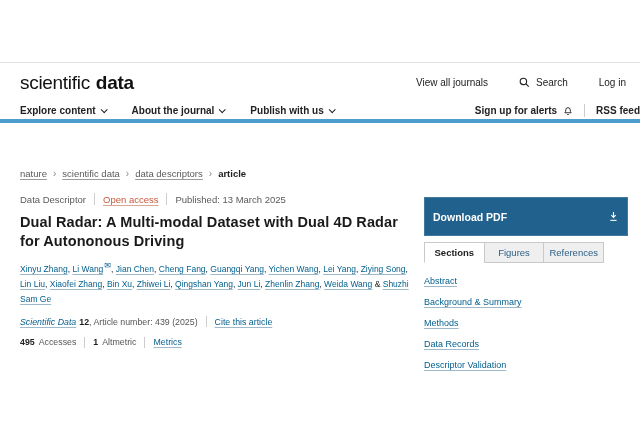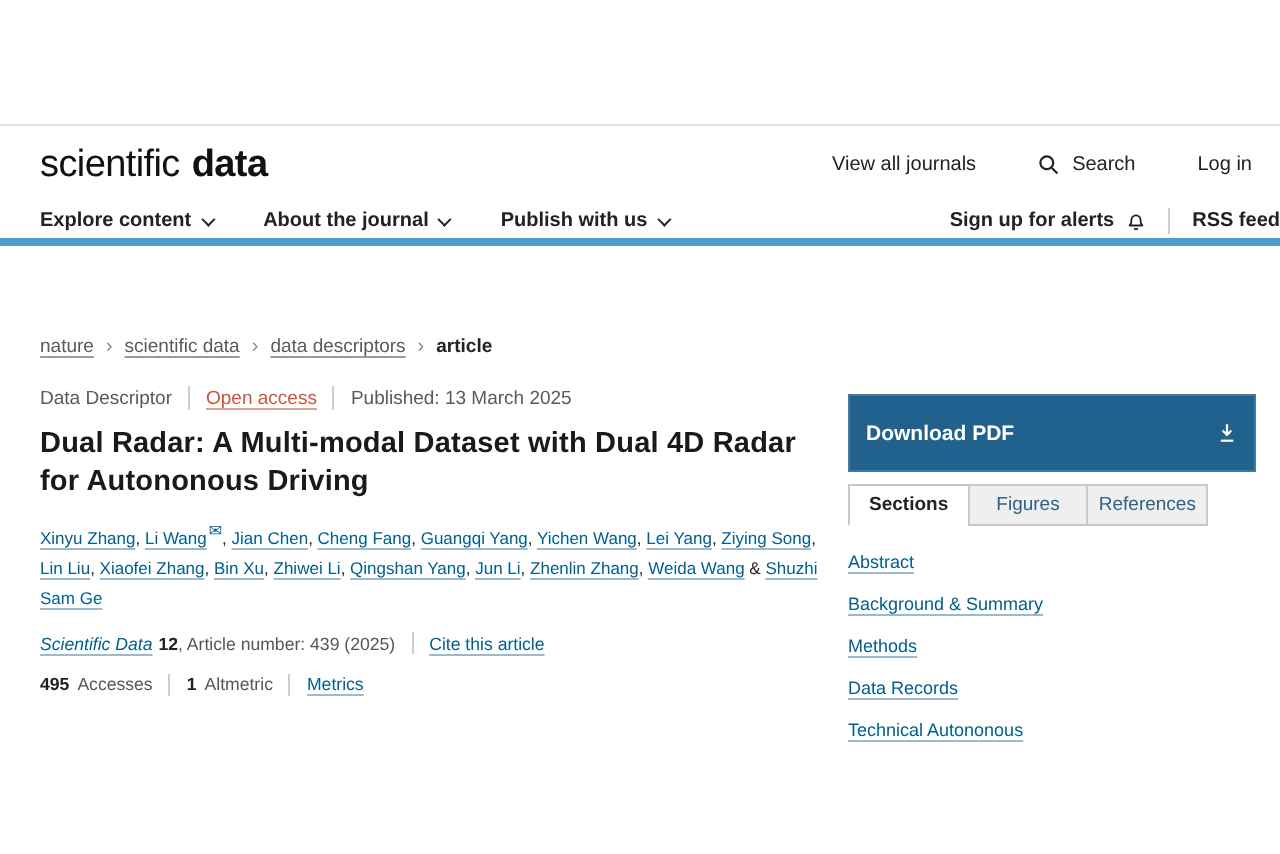--- a/index.html
+++ b/index.html
@@ -241,18 +241,18 @@
       <div class="tab active">Sections</div>
       <div class="tab">Figures</div>
       <div class="tab">References</div>
     </div>
 
     <div class="section-links">
       <a class="section-link">Abstract</a>
       <a class="section-link">Background &amp; Summary</a>
       <a class="section-link">Methods</a>
       <a class="section-link">Data Records</a>
-      <a class="section-link">Technical Autononous</a>
+      <a class="section-link">Descriptor Validation</a>
     </div>
 
   </aside>
 
 </div>
 
 </body></html>

